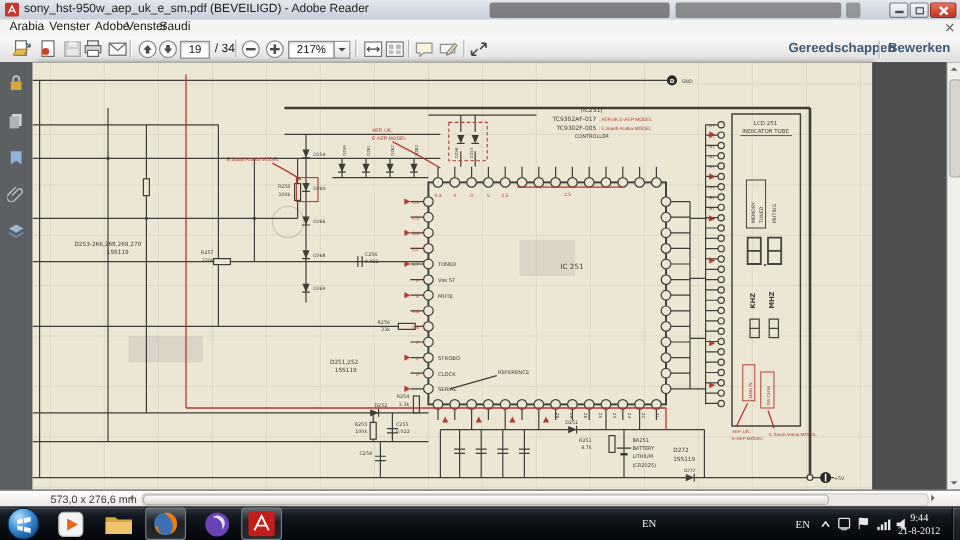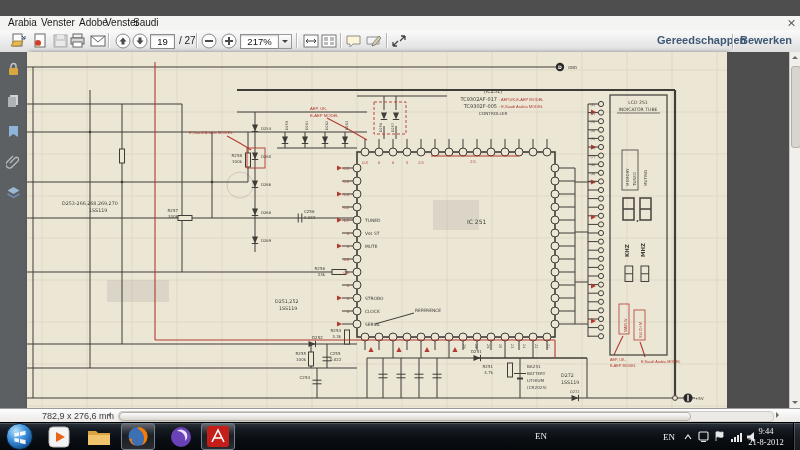--- a/index.html
+++ b/index.html
@@ -71,20 +71,39 @@
   g[data-pins] line{stroke:#3f3d38;stroke-width:1;}
   #grid line{stroke:#d9d2c1;stroke-width:.6;}
   #dio path{fill:#3f3d38;} #dio line,#cap line,#bat line{stroke:#3f3d38;stroke-width:1;}
   .seg{fill:none;stroke:#45433e;stroke-width:1.5;}
 </style>
 </head>
 <body>
 
 <div class="screen">
 
+  <div class="titlebar">
+    <svg class="app-ico" viewBox="0 0 12 12">
+      <rect x="0" y="0" width="12" height="12" rx="2" fill="#c8372d"></rect>
+      <path d="M3 9 L6 3 L9 9 M4.4 7 H7.6" stroke="#fff" stroke-width="1.1" fill="none"></path>
+    </svg>
+    <span class="title-text">sony_hst-950w_aep_uk_e_sm.pdf (BEVEILIGD) - Adobe Reader</span>
+    <div class="bg-tab" style="left:408px;width:150px;"></div>
+    <div class="bg-tab t2" style="left:563px;width:138px;"></div>
+    <div class="bg-tab t3" style="left:705px;width:12px;"></div>
+    <div class="winbtn" style="left:741px;width:16px;">
+        <span class="glyph-min"></span>
+      </div>
+    <div class="winbtn" style="left:758px;width:16px;">
+        <span class="glyph-max"></span>
+      </div>
+    <div class="winbtn close" style="left:775px;width:22px;">
+        <span class="glyph-x"></span>
+      </div>
+  </div>
 
   <div class="menubar">
     <span class="menu-item" style="left:8px;">Arabia</span>
     <span class="menu-item" style="left:41px;">Venster</span>
     <span class="menu-item" style="left:79px;">Adobe</span>
     <span class="menu-item" style="left:105px;">Venster</span>
     <span class="menu-item" style="left:133px;">Saudi</span>
     <span class="menu-x"></span>
   </div>
 
@@ -116,21 +135,21 @@
     <div class="tsep" style="left:108px;"></div>
     <svg class="ticon" style="left:114px;" viewBox="0 0 18 16">
       <circle cx="9" cy="8" r="7" fill="#fcfcfc" stroke="#8a8a8a"></circle>
       <path d="M9 4.5 l-3.5 4 h2 v3 h3 v-3 h2 z" fill="#4a4a4a"></path>
     </svg>
     <svg class="ticon" style="left:131px;" viewBox="0 0 18 16">
       <circle cx="9" cy="8" r="7" fill="#fcfcfc" stroke="#8a8a8a"></circle>
       <path d="M9 11.5 l-3.5 -4 h2 v-3 h3 v3 h2 z" fill="#4a4a4a"></path>
     </svg>
     <div class="pagebox">19</div>
-    <span class="slash34">/ 27</span>
+    <span class="slash34">/ 34</span>
     <div class="tsep" style="left:196px;"></div>
     <svg class="ticon" style="left:200px;" viewBox="0 0 18 16">
       <circle cx="9" cy="8" r="7" fill="#fcfcfc" stroke="#8a8a8a"></circle>
         <rect x="5" y="7" width="8" height="2" fill="#4a4a4a"></rect>
     </svg>
     <svg class="ticon" style="left:220px;" viewBox="0 0 18 16">
       <circle cx="9" cy="8" r="7" fill="#fcfcfc" stroke="#8a8a8a"></circle>
         <rect x="5" y="7" width="8" height="2" fill="#4a4a4a"></rect>
         <rect x="8" y="4" width="2" height="8" fill="#4a4a4a"></rect>
     </svg>
@@ -653,21 +672,21 @@
     <div style="position:absolute;left:727px;top:0;width:62px;height:356px;background:#4e4e4e;"></div>
 
     <div class="vscroll">
       <div class="varr up"></div>
       <div class="vthumb"></div>
       <div class="varr dn"></div>
     </div>
   </div>
 
   <div class="statusbar">
-    <span class="dim-text">782,9 x 276,6 mm</span>
+    <span class="dim-text">573,0 x 276,6 mm</span>
     <div class="hsl"></div>
     <div class="htrack">
       <div class="hthumb"></div>
     </div>
     <div class="hsr"></div>
   </div>
 
   <div class="taskbar">
     <div class="orb">
       <svg viewBox="0 0 27 27" style="position:absolute;inset:0;">

